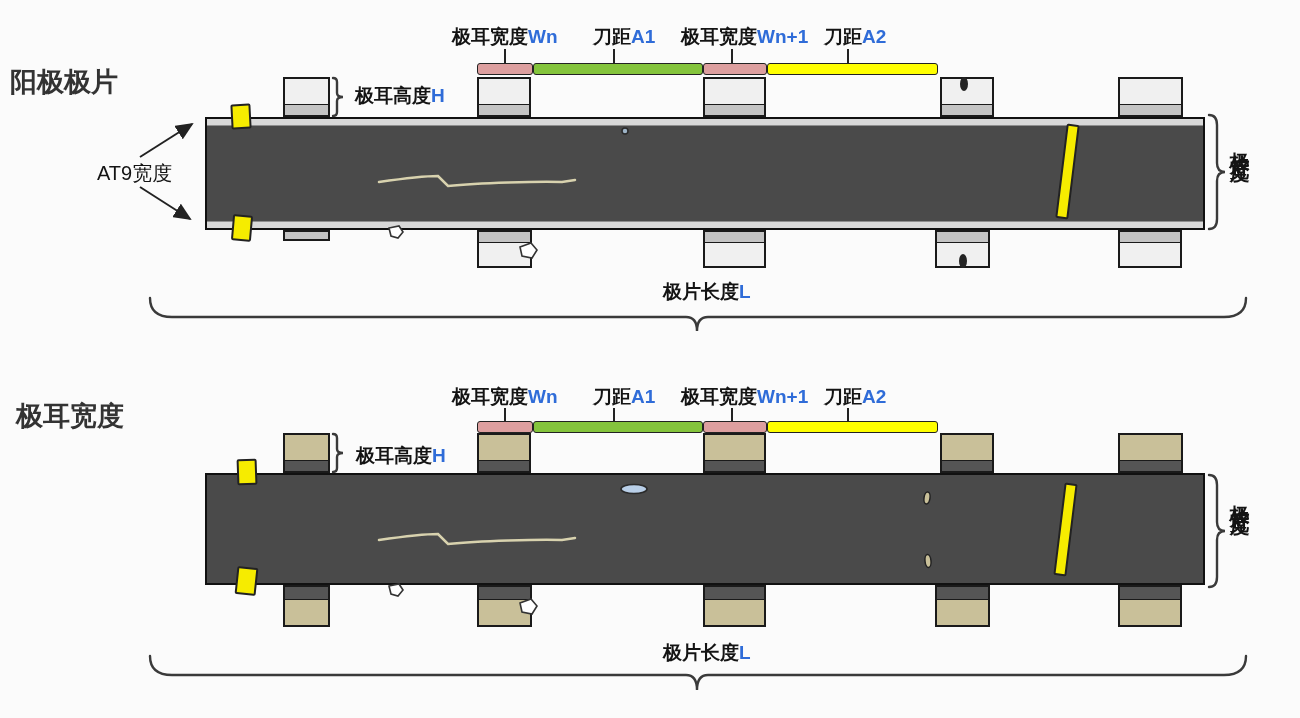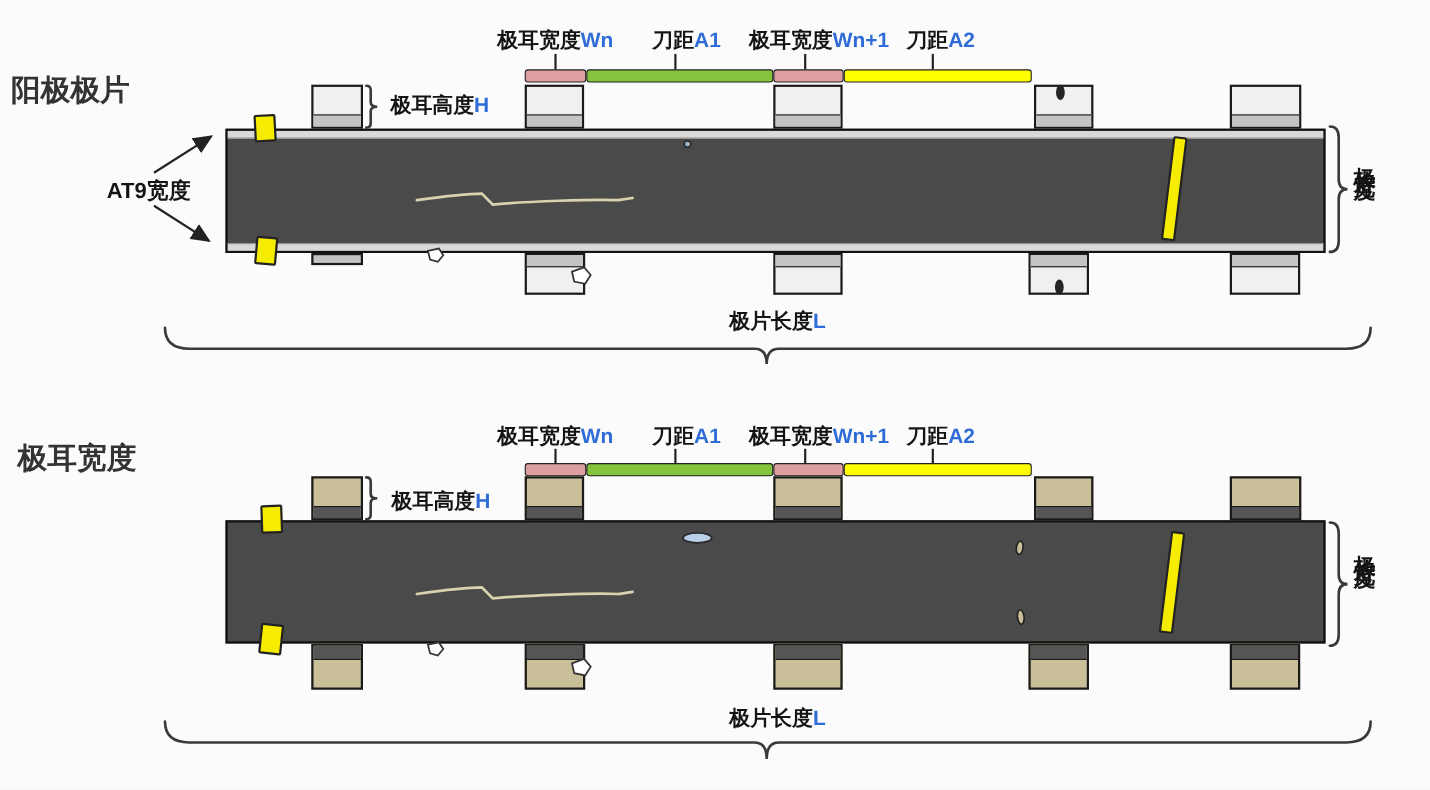--- a/index.html
+++ b/index.html
@@ -95,21 +95,21 @@
 
     <div class="strip" style="left:205px;top:117px;width:1000px;height:113px;">
       <span class="strip-band tb"></span>
       <span class="strip-band bb"></span>
     </div>
 
     <div class="ymark" style="left:231px;top:104px;width:20px;height:25px;transform:rotate(-3deg);"></div>
     <div class="ymark" style="left:232px;top:215px;width:20px;height:26px;transform:rotate(5deg);"></div>
     <div class="ymark" style="left:1061px;top:124px;width:13px;height:95px;transform:rotate(7deg);"></div>
 
-    <div class="diagram-label" style="left:97px;top:160px;font-size:20px;font-weight:700;">
+    <div class="diagram-label" style="left:97px;top:160px;font-size:20px;font-weight:400;">
       <span>AT9宽度</span>
     </div>
 
     <div class="stub" style="left:283px;top:230px;width:47px;"></div>
     <div class="tab bottom cath" style="left:477px;top:230px;width:55px;height:38px;">
         <i class="band"></i>
       </div>
     <div class="tab bottom cath" style="left:703px;top:230px;width:63px;height:38px;">
         <i class="band"></i>
       </div>

